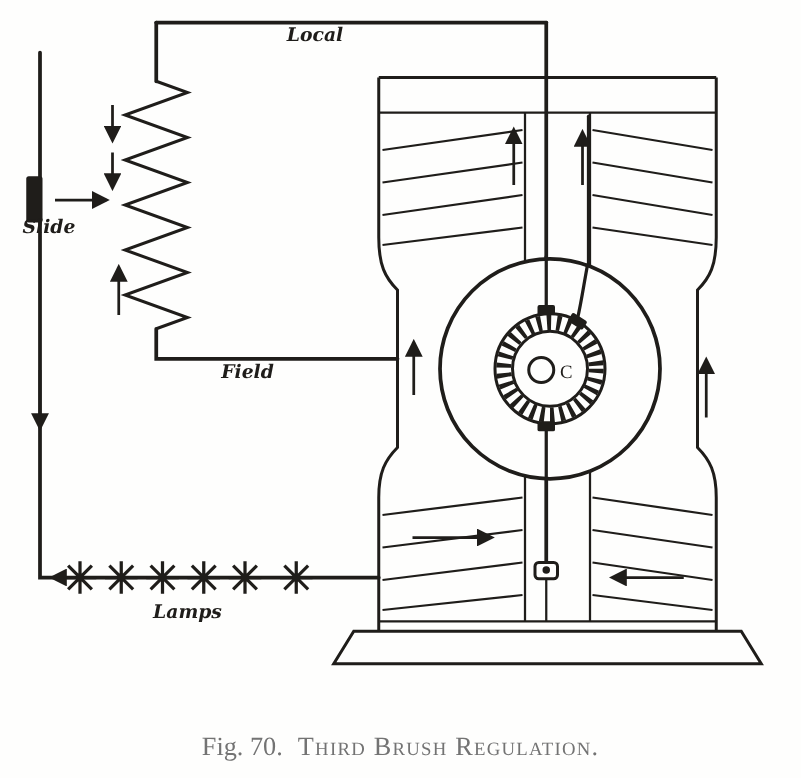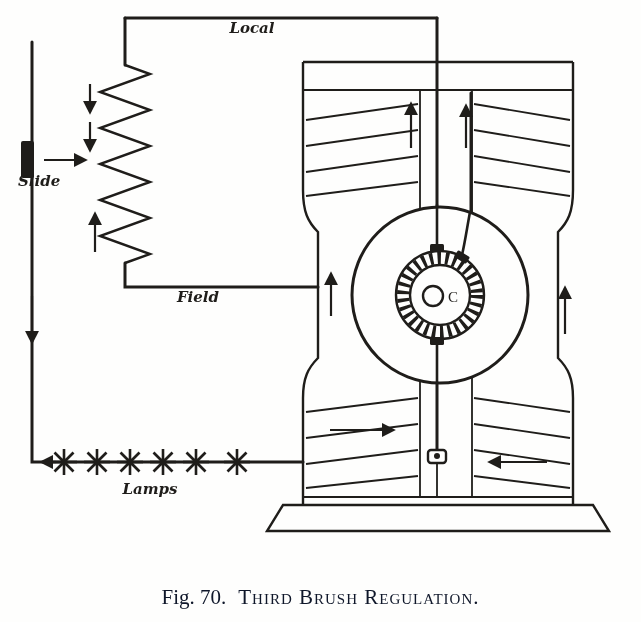--- a/index.html
+++ b/index.html
@@ -17,21 +17,21 @@
   .arrow{stroke:#1f1d1a;stroke-width:2.2;fill:none;}
   .inkfill{fill:#1f1d1a;stroke:none;}
   .whitefill{fill:#fefefd;}
   .diaglabel{
     font-family:"DejaVu Serif", serif;
     font-style:italic;font-weight:bold;font-size:15px;fill:#1f1d1a;
   }
   .clabel{font-family:"Liberation Serif", serif;font-size:15px;fill:#1f1d1a;}
   .caption{
     position:absolute;left:0;right:0;top:585px;text-align:center;
-    font-family:"Liberation Serif", serif;font-size:21px;color:#0f172a;
+    font-family:"Liberation Serif", serif;font-size:21px;color:#737373;
   }
   .caption .prefix{margin-right:12px;}
   .caption .sc{font-variant:small-caps;letter-spacing:1px;}
 </style>
 </head>
 <body>
 
 <svg width="641" height="575" viewBox="0 0 641 575">
   <defs>
     <marker id="ah" viewBox="0 0 10 10" refX="8" refY="5" markerWidth="6.5" markerHeight="6.5" orient="auto-start-reverse">

